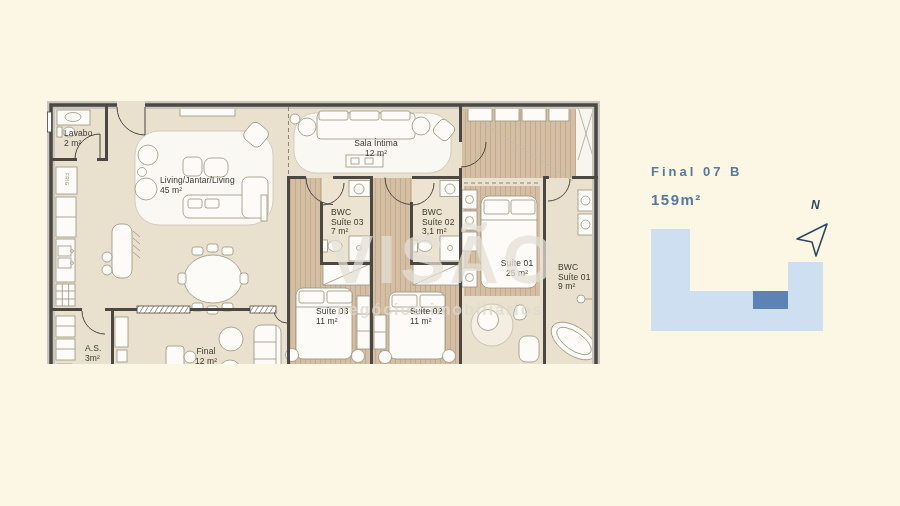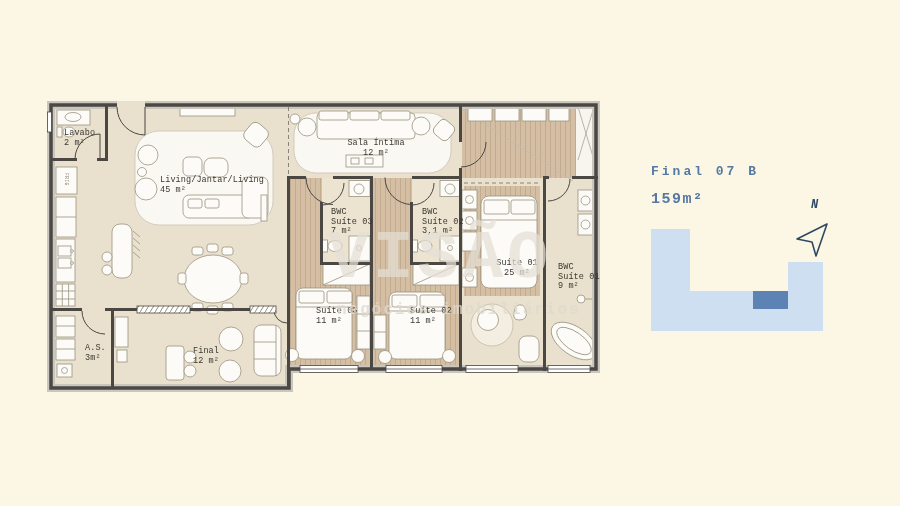--- a/index.html
+++ b/index.html
@@ -1,17 +1,17 @@
 <!DOCTYPE html>
 <html><head>
 <meta charset="utf-8">
 <style>
   html,body{margin:0;padding:0;background:#fcf6e4;}
-  .stage{position:relative;width:900px;height:506px;background:#fcf6e4;overflow:hidden;
-         font-family:Liberation Mono, monospace;}
+  .stage{position:relative;width:900px;height:364px;background:#fcf6e4;overflow:hidden;
+         font-family:Liberation Sans, sans-serif;}
   svg.plan{position:absolute;left:0;top:0;}
   
   .rl{position:absolute;color:#3b3831;font-size:8.5px;line-height:9.5px;font-weight:500;
       white-space:nowrap;letter-spacing:.1px;}
   .rl span{display:block;}
   .rl.center{text-align:center;}
   .frig{position:absolute;left:69px;top:173px;font-size:4.5px;color:#8d8574;
         transform:rotate(90deg);transform-origin:left top;letter-spacing:.5px;}
   
   .watermark{position:absolute;left:328px;top:192px;color:rgba(228,223,213,.72);

